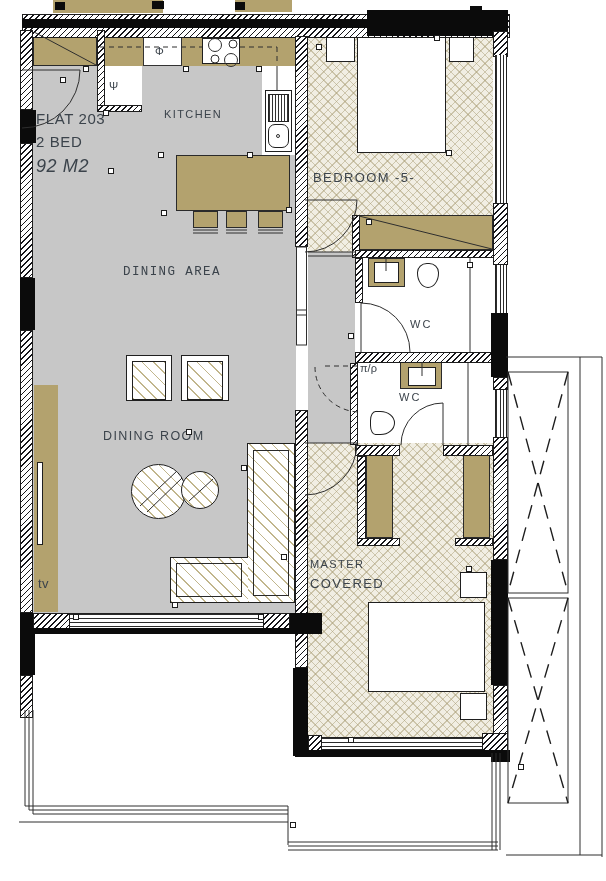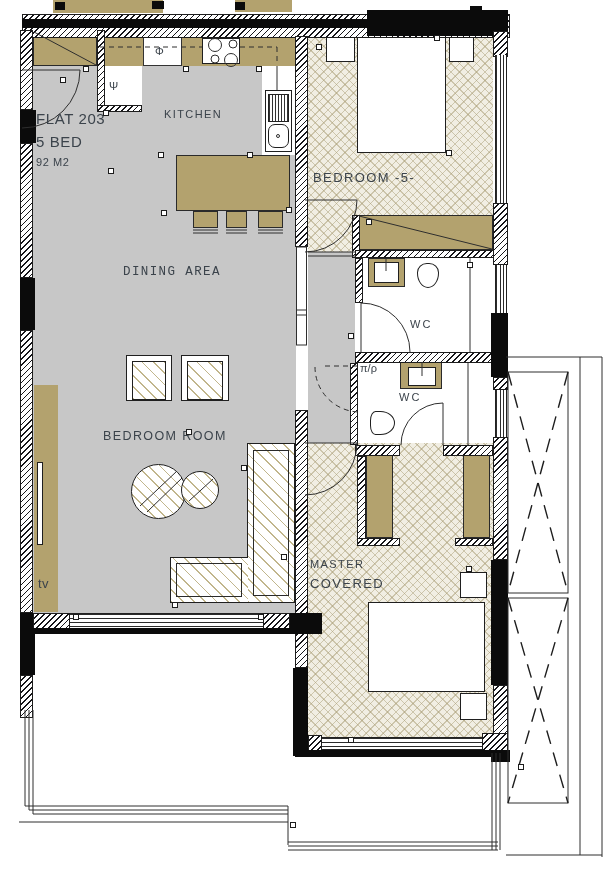--- a/index.html
+++ b/index.html
@@ -172,28 +172,28 @@
     <g stroke="#2e2e2e" stroke-width="1" fill="none" stroke-dasharray="5 4">
       <path d="M 100 47 L 202 47 M 240 47 L 277 47 M 277 47 L 277 64"></path>
       <path d="M 325 366 L 360 366 M 315 367 A 45 45 0 0 0 360 412"></path>
     </g>
     <g stroke="#1e1e1e" stroke-width="1.4" fill="none" stroke-dasharray="14 9">
       <path d="M 508 372 L 568 593 M 568 372 L 508 593 M 508 598 L 568 803 M 568 598 L 508 803"></path>
     </g>
   </svg>
 
   <div class="lbl" style="left:36px;top:110px;font-size:15px;letter-spacing:.6px;">FLAT 203</div>
-  <div class="lbl" style="left:36px;top:133px;font-size:15px;letter-spacing:.6px;">5 BED</div>
-  <div class="lbl" style="left:36px;top:156px;font-size:11px;letter-spacing:.6px;">92 M2</div>
+  <div class="lbl" style="left:36px;top:133px;font-size:15px;letter-spacing:.6px;">2 BED</div>
+  <div class="lbl" style="left:36px;top:156px;font-size:18px;letter-spacing:.6px;font-style:italic;">92 M2</div>
   <div class="lbl" style="left:164px;top:108px;font-size:11px;">KITCHEN</div>
   <div class="lbl" style="left:155px;top:45px;font-size:11px;">Φ</div>
   <div class="lbl" style="left:109px;top:80px;font-size:11px;">Ψ</div>
   <div class="lbl" style="left:313px;top:170px;font-size:13px;">BEDROOM -5-</div>
   <div class="lbl" style="left:123px;top:265px;font-size:12.5px;font-family:Liberation Mono, monospace;">DINING AREA</div>
-  <div class="lbl" style="left:103px;top:429px;font-size:12.5px;">BEDROOM ROOM</div>
+  <div class="lbl" style="left:103px;top:429px;font-size:12.5px;">DINING ROOM</div>
   <div class="lbl" style="left:410px;top:318px;font-size:11px;letter-spacing:2px;">WC</div>
   <div class="lbl" style="left:360px;top:362px;font-size:11px;letter-spacing:0;">π/ρ</div>
   <div class="lbl" style="left:399px;top:391px;font-size:11px;letter-spacing:2px;">WC</div>
   <div class="lbl" style="left:310px;top:558px;font-size:11px;">MASTER</div>
   <div class="lbl" style="left:310px;top:576px;font-size:13px;">COVERED</div>
   <div class="lbl" style="left:38px;top:576px;font-size:13px;letter-spacing:.5px;">tv</div>
 
   <div class="mk" style="left:60px;top:77px;"></div>
   <div class="mk" style="left:83px;top:66px;"></div>
   <div class="mk" style="left:183px;top:66px;"></div>

